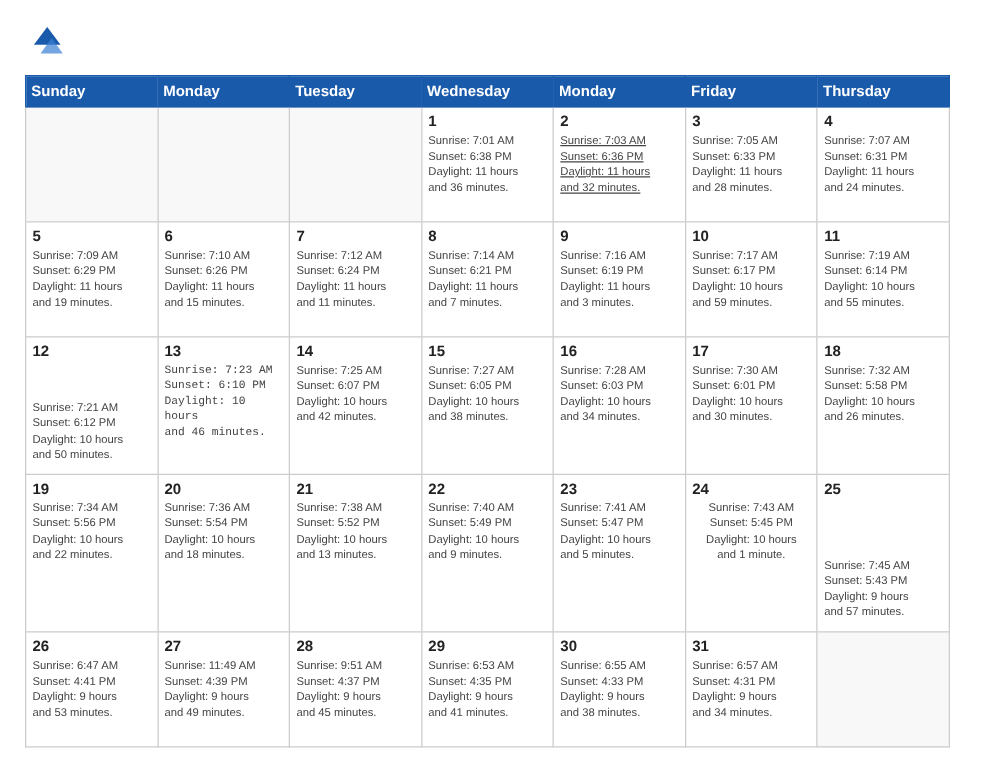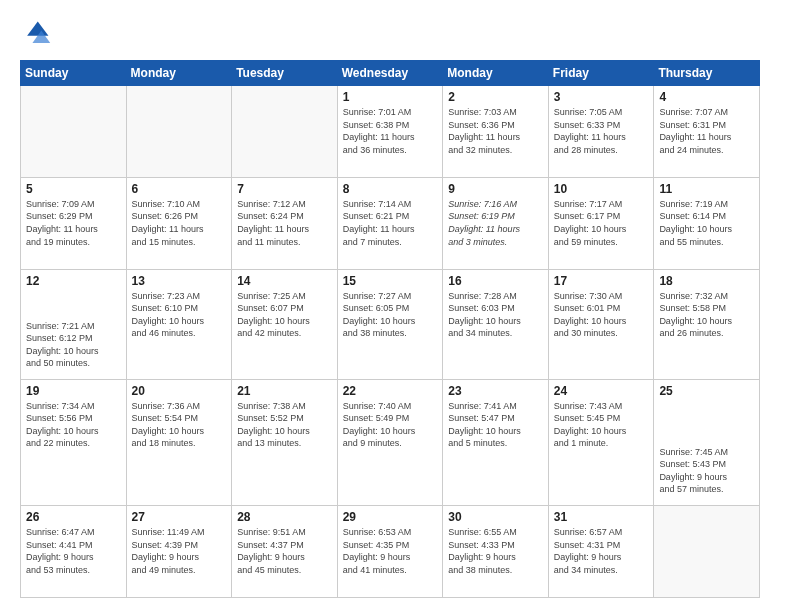--- a/index.html
+++ b/index.html
@@ -143,21 +143,21 @@
           <td class="empty"></td>
           <td>
             <span class="day-num">1</span>
             <div class="day-info" style="white-space: pre-line;">Sunrise: 7:01 AM
 Sunset: 6:38 PM
 Daylight: 11 hours
 and 36 minutes.</div>
           </td>
           <td>
             <span class="day-num">2</span>
-            <div class="day-info" style="white-space: pre-line;">Sunrise: 7:03 AM
+            <div class="day-info" style="white-space: pre-line; text-decoration: underline;">Sunrise: 7:03 AM
 Sunset: 6:36 PM
 Daylight: 11 hours
 and 32 minutes.</div>
           </td>
           <td>
             <span class="day-num">3</span>
             <div class="day-info" style="white-space: pre-line;">Sunrise: 7:05 AM
 Sunset: 6:33 PM
 Daylight: 11 hours
 and 28 minutes.</div>
@@ -194,21 +194,21 @@
           </td>
           <td>
             <span class="day-num">8</span>
             <div class="day-info" style="white-space: pre-line;">Sunrise: 7:14 AM
 Sunset: 6:21 PM
 Daylight: 11 hours
 and 7 minutes.</div>
           </td>
           <td>
             <span class="day-num">9</span>
-            <div class="day-info" style="white-space: pre-line; font-style: italic;">Sunrise: 7:16 AM
+            <div class="day-info" style="white-space: pre-line;">Sunrise: 7:16 AM
 Sunset: 6:19 PM
 Daylight: 11 hours
 and 3 minutes.</div>
           </td>
           <td>
             <span class="day-num">10</span>
             <div class="day-info" style="white-space: pre-line;">Sunrise: 7:17 AM
 Sunset: 6:17 PM
 Daylight: 10 hours
 and 59 minutes.</div>
@@ -224,21 +224,21 @@
         <tr class="week-row">
           <td>
             <span class="day-num">12</span>
             <div class="day-info" style="white-space: pre-line; margin-top: 32px;">Sunrise: 7:21 AM
 Sunset: 6:12 PM
 Daylight: 10 hours
 and 50 minutes.</div>
           </td>
           <td>
             <span class="day-num">13</span>
-            <div class="day-info" style="white-space: pre-line;">Sunrise: 7:23 AM
+            <div class="day-info" style="white-space: pre-line; font-family: Liberation Mono, monospace;">Sunrise: 7:23 AM
 Sunset: 6:10 PM
 Daylight: 10 hours
 and 46 minutes.</div>
           </td>
           <td>
             <span class="day-num">14</span>
             <div class="day-info" style="white-space: pre-line;">Sunrise: 7:25 AM
 Sunset: 6:07 PM
 Daylight: 10 hours
 and 42 minutes.</div>
@@ -303,21 +303,21 @@
           </td>
           <td>
             <span class="day-num">23</span>
             <div class="day-info" style="white-space: pre-line;">Sunrise: 7:41 AM
 Sunset: 5:47 PM
 Daylight: 10 hours
 and 5 minutes.</div>
           </td>
           <td>
             <span class="day-num">24</span>
-            <div class="day-info" style="white-space: pre-line;">Sunrise: 7:43 AM
+            <div class="day-info" style="white-space: pre-line; text-align: center;">Sunrise: 7:43 AM
 Sunset: 5:45 PM
 Daylight: 10 hours
 and 1 minute.</div>
           </td>
           <td>
             <span class="day-num">25</span>
             <div class="day-info" style="white-space: pre-line; margin-top: 48px;">Sunrise: 7:45 AM
 Sunset: 5:43 PM
 Daylight: 9 hours
 and 57 minutes.</div>

